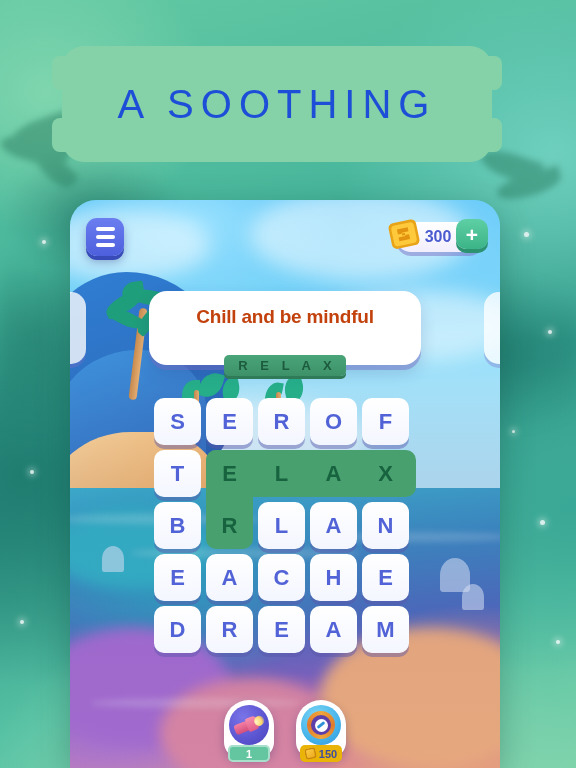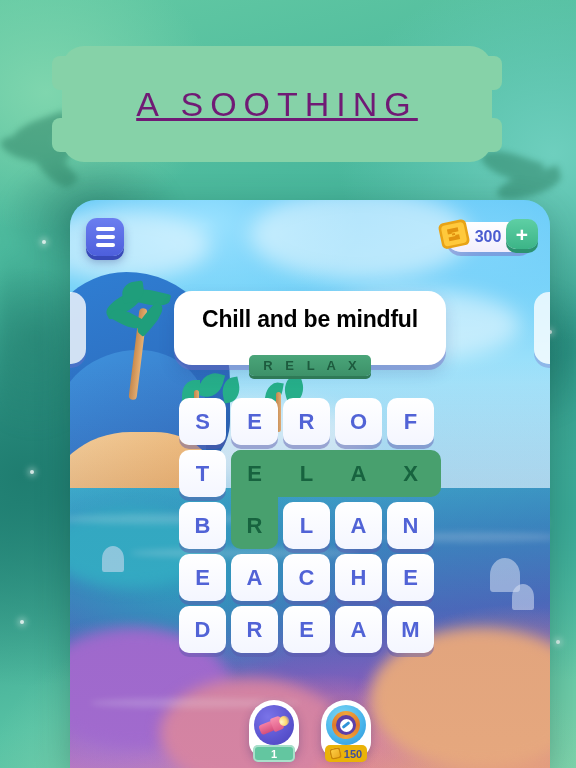--- a/index.html
+++ b/index.html
@@ -75,41 +75,40 @@
     width: 16px;
     height: 34px;
     background: #86d2a8;
   }
   .bn-tl { left: -10px; top: 10px; border-radius: 8px 0 0 8px; }
   .bn-bl { left: -10px; bottom: 10px; border-radius: 8px 0 0 8px; }
   .bn-tr { right: -10px; top: 10px; border-radius: 0 8px 8px 0; }
   .bn-br { right: -10px; bottom: 10px; border-radius: 0 8px 8px 0; }
 
   .banner-line1 {
-    font-size: 34px;
+    font-size: 40px;
     letter-spacing: 7px;
-    color: #701a75;
+    color: #1d4ed8;
     font-weight: 400;
     white-space: nowrap;
-    text-decoration: underline;
   }
   .banner-line2 {
     font-size: 33px;
     letter-spacing: 1.2px;
     color: #145c43;
     font-weight: 700;
     white-space: nowrap;
   }
 
   
   .phone {
     position: absolute;
     left: 70px;
     top: 200px;
-    width: 480px;
+    width: 430px;
     height: 568px;
     border-radius: 26px 26px 0 0;
     overflow: hidden;
     box-shadow: 0 10px 34px rgba(10,60,50,.32);
   }
 
   
   .scene-sky {
     position: absolute;
     left: 0; right: 0; top: 0;
@@ -316,23 +315,23 @@
     border-radius: 18px;
     box-shadow: 0 5px 0 rgba(118,108,198,.45), 0 8px 16px rgba(40,50,120,.18);
     display: flex;
     flex-direction: column;
     align-items: center;
     justify-content: flex-start;
     padding-top: 15px;
     z-index: 2;
   }
   .clue-text {
-    font-size: 23px;
+    font-size: 19px;
     font-weight: 700;
-    color: #000000;
+    color: #c2410c;
     letter-spacing: -0.2px;
     white-space: nowrap;
   }
   .answer-chip {
     position: absolute;
     bottom: -11px;
     height: 21px;
     padding: 0 10px;
     background: linear-gradient(180deg, #4aa579 0%, #3d9169 100%);
     border-radius: 5px;

